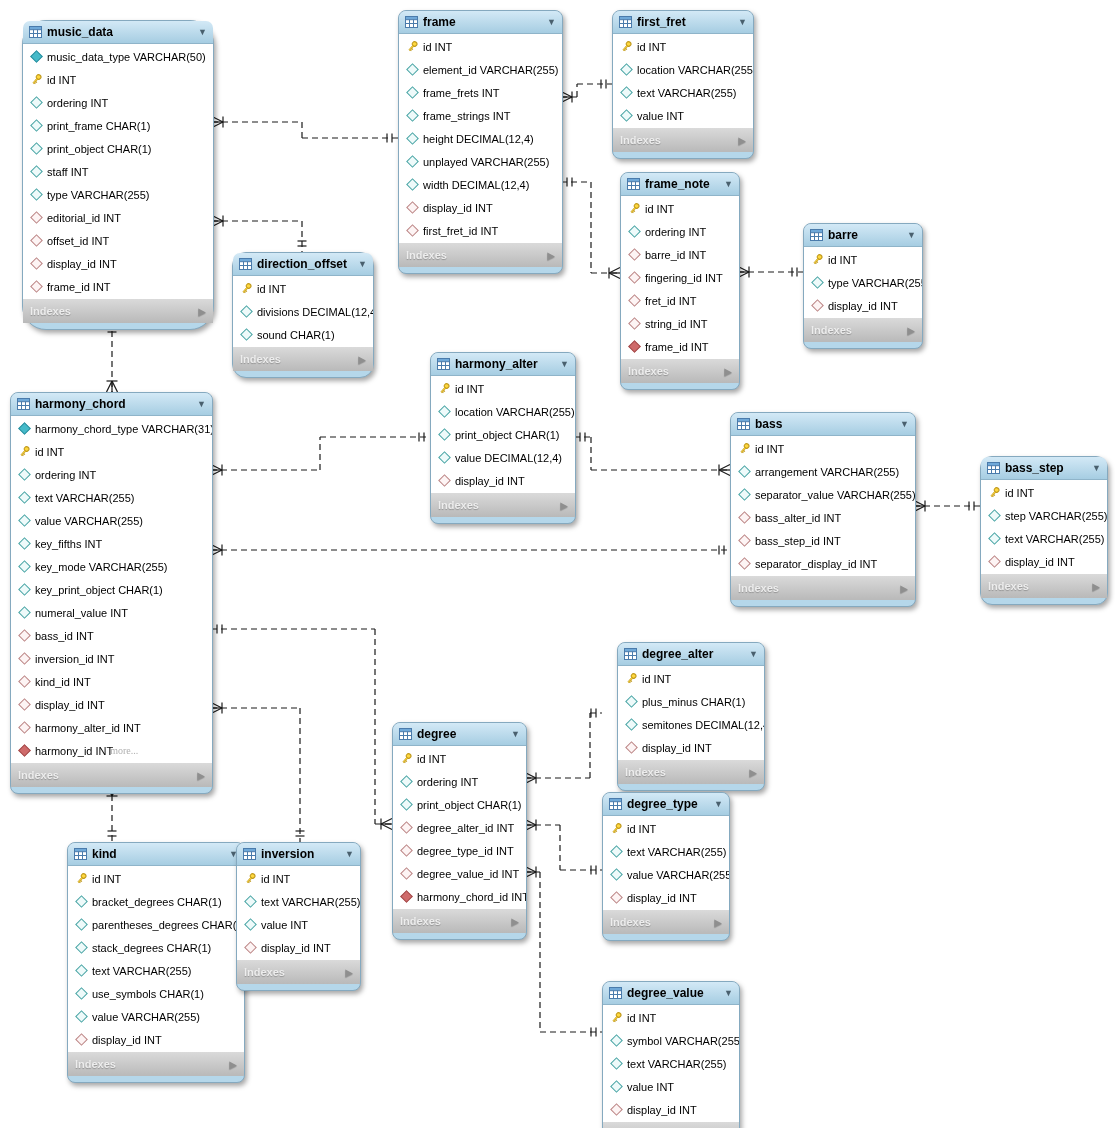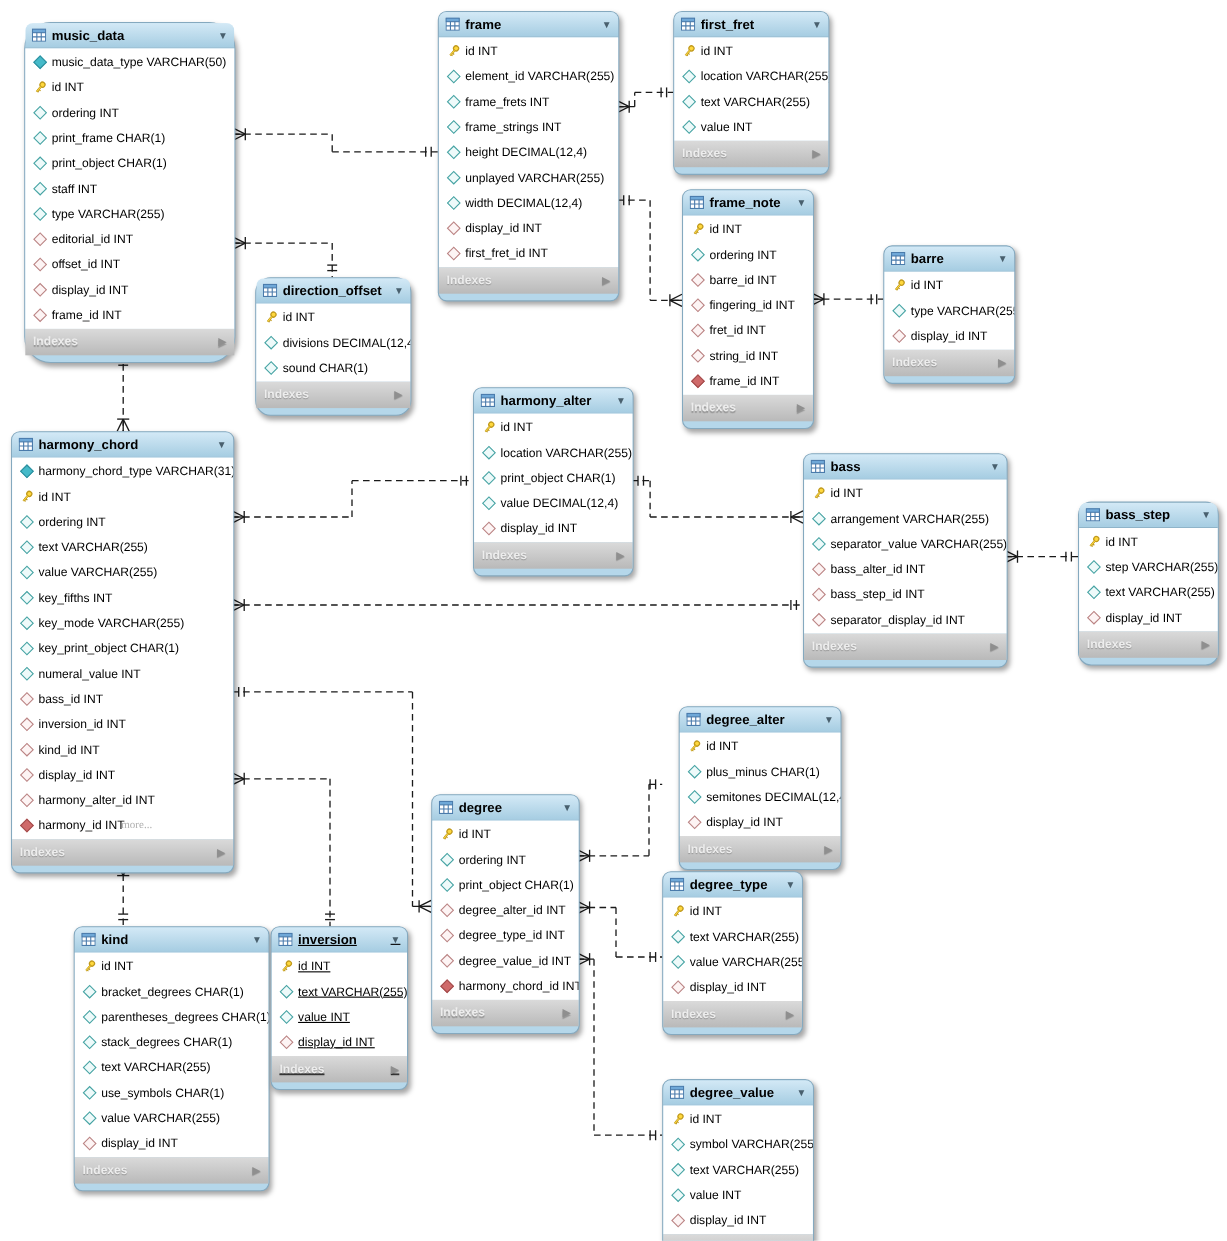--- a/index.html
+++ b/index.html
@@ -909,21 +909,21 @@
           </span>
           <span>display_id INT</span>
         </div>
       </div>
       <div class="tfoot">
         <span>Indexes</span>
         <span class="expand">▶</span>
       </div>
       <div class="bstrip"></div>
     </div>
-    <div class="table" style="left: 246px; top: 842px; width: 123px; text-decoration: underline;">
+    <div class="table" style="left: 236px; top: 842px; width: 123px;">
       <div class="thead">
         <svg width="13" height="12" viewBox="0 0 13 12">
           <rect x="0.5" y="0.5" width="12" height="11" fill="#fff" stroke="#4a7bab"></rect>
           <rect x="0.5" y="0.5" width="12" height="3.2" fill="#6fa8d8" stroke="#4a7bab"></rect>
           <line x1="4.5" y1="3.5" x2="4.5" y2="11.5" stroke="#4a7bab"></line>
           <line x1="8.5" y1="3.5" x2="8.5" y2="11.5" stroke="#4a7bab"></line>
           <line x1="0.5" y1="7.5" x2="12.5" y2="7.5" stroke="#4a7bab"></line>
         </svg>
         <span class="tname">inversion</span>
         <span class="collapse">▼</span>

